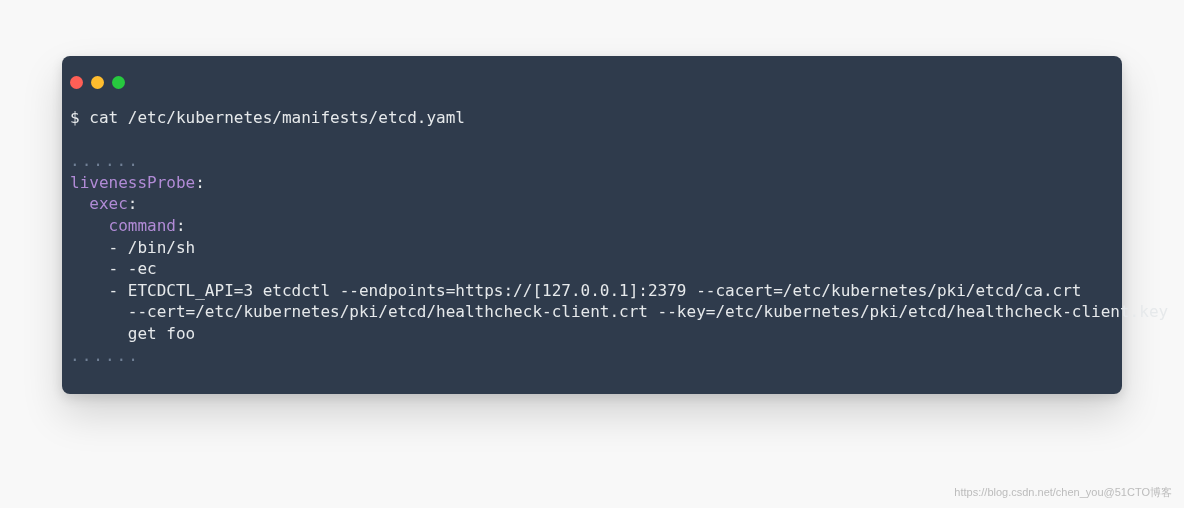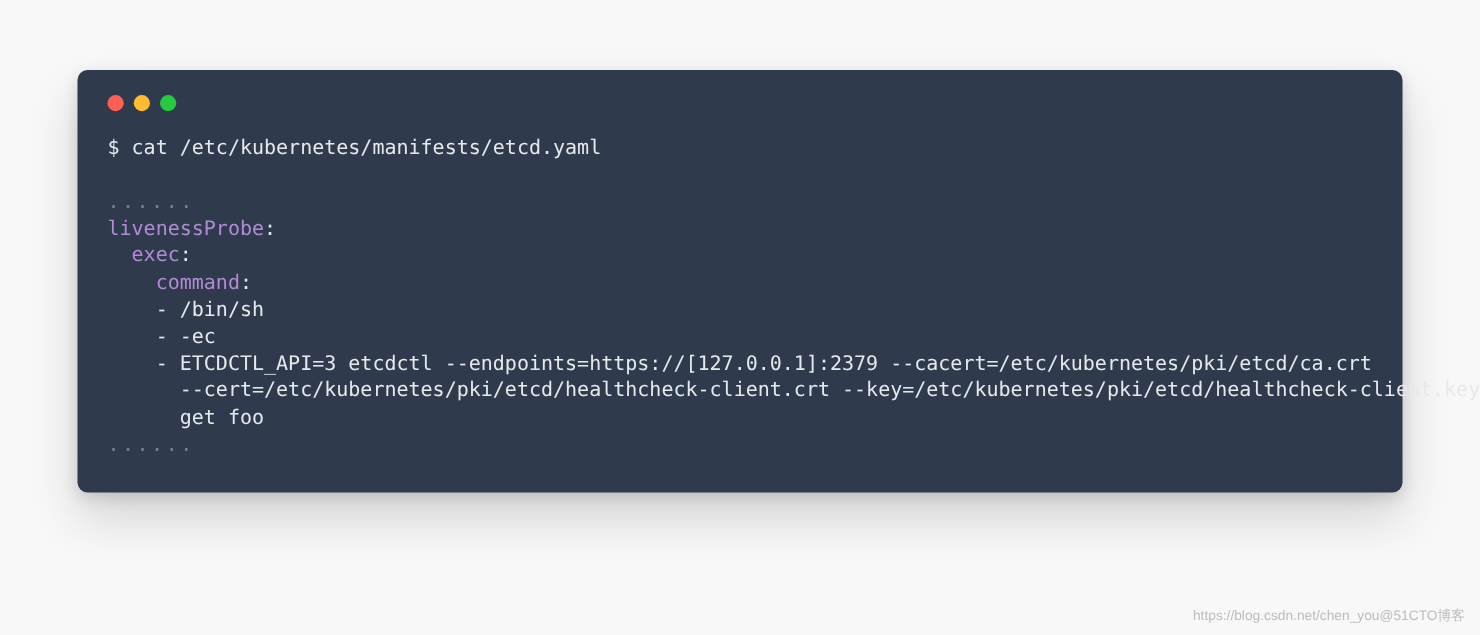--- a/index.html
+++ b/index.html
@@ -12,21 +12,21 @@
     justify-content: center;
     align-items: flex-start;
     padding-top: 56px;
     position: relative;
   }
   .terminal {
     width: 1060px;
     background: #2f3b4c;
     border-radius: 8px;
     box-shadow: 0 20px 40px rgba(0,0,0,0.15), 0 4px 12px rgba(0,0,0,0.12);
-    padding: 20px 24px 28px 24px;
+    padding: 20px 24px 28px 8px;
   }
   .titlebar { display: flex; gap: 8px; margin-bottom: 18px; }
   .dot { width: 13px; height: 13px; border-radius: 50%; }
   .dot.red { background: #ff5f56; }
   .dot.yellow { background: #ffbd2e; }
   .dot.green { background: #27c93f; }
   .code {
     font-size: 16px;
     line-height: 1.35;
     color: #e6e9eb;

